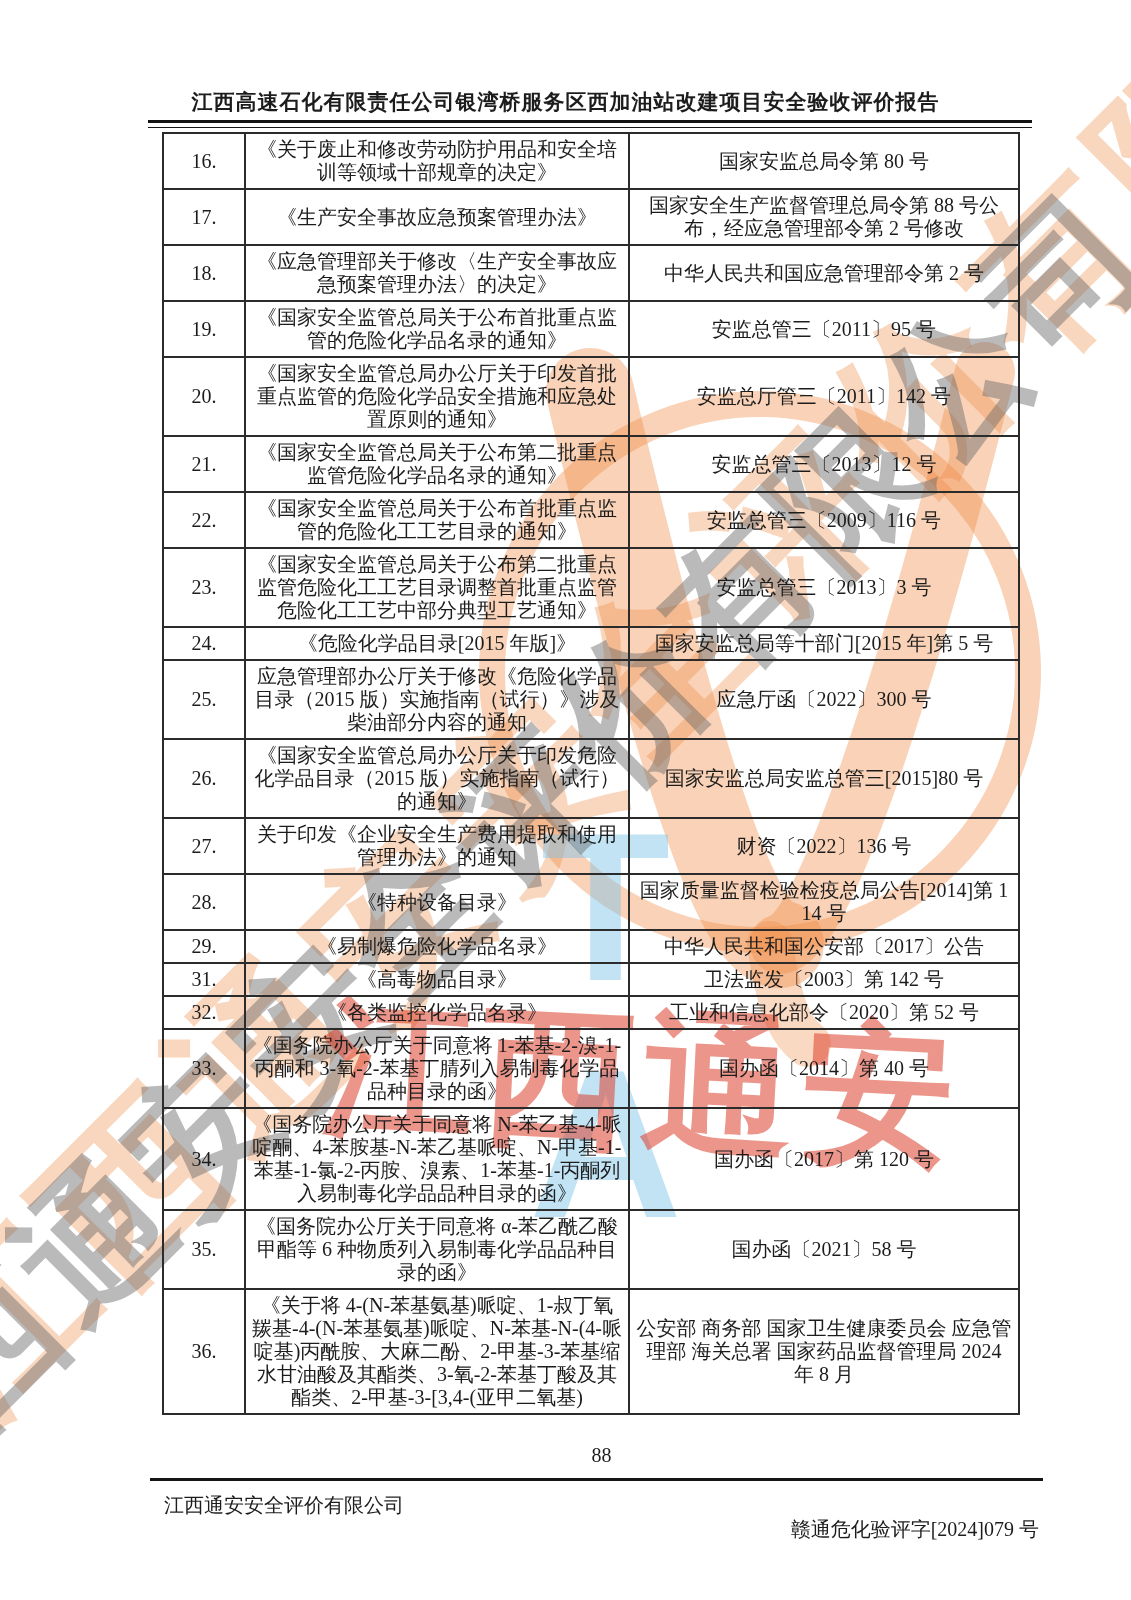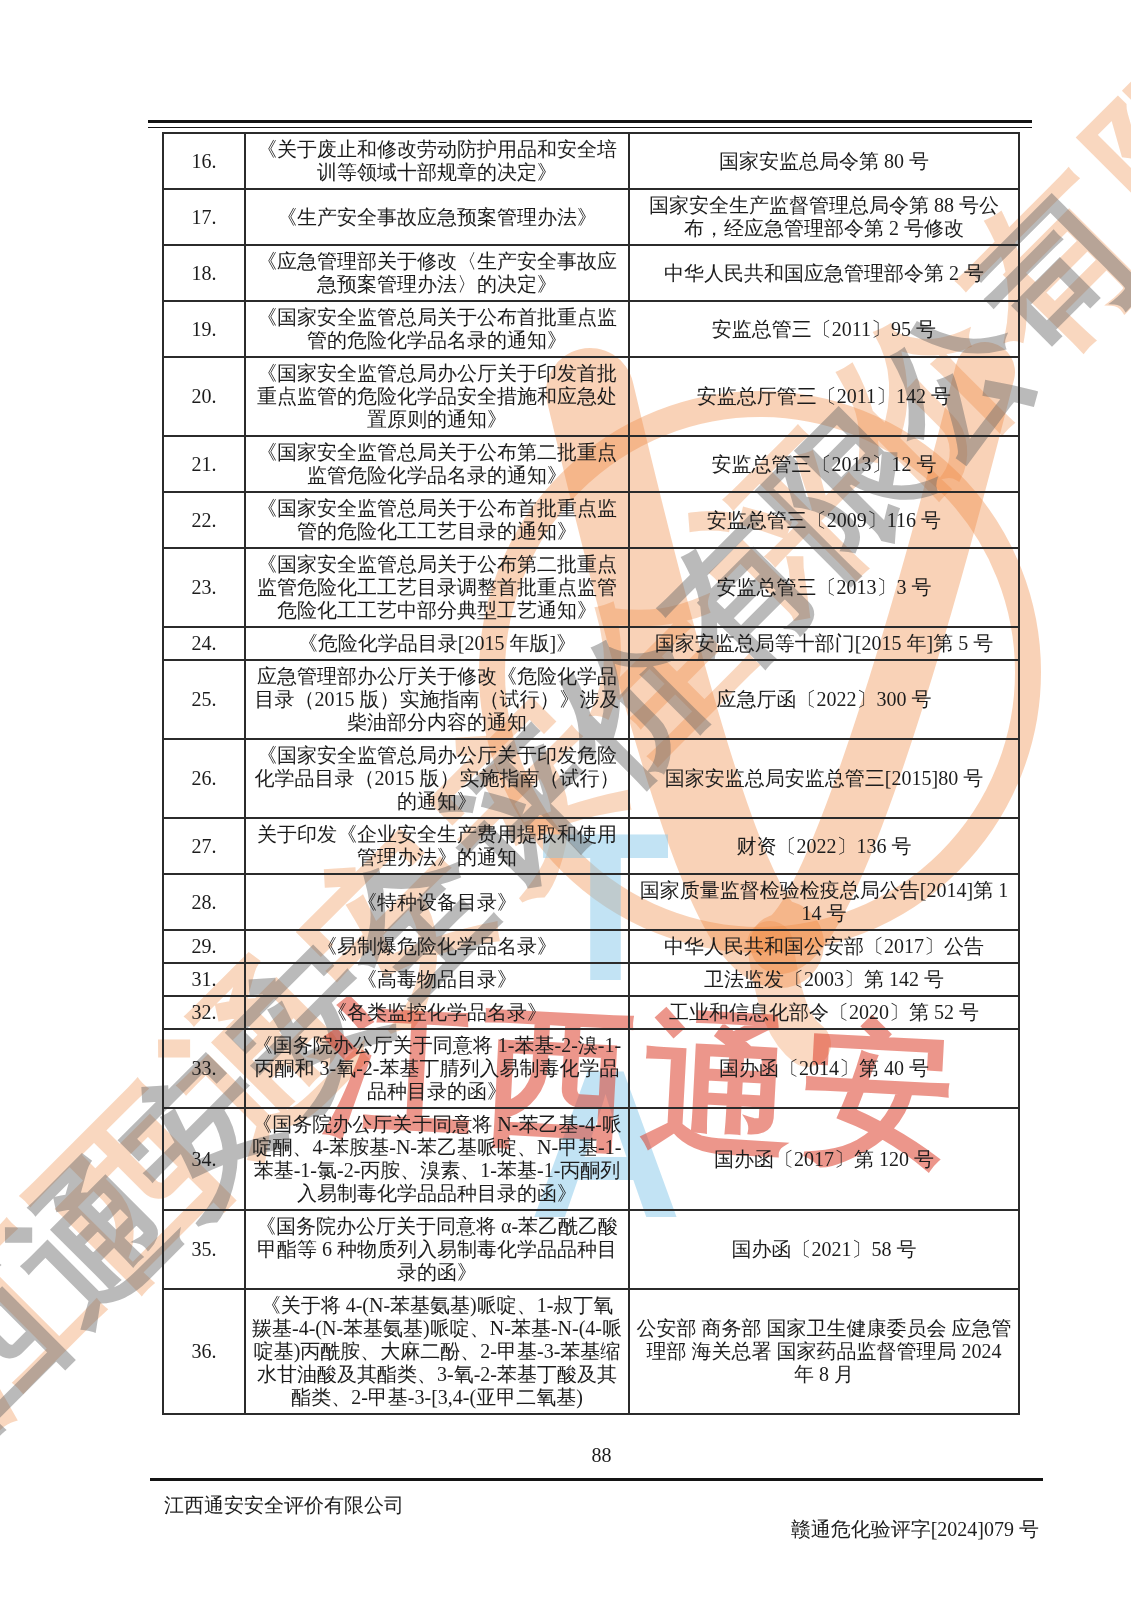--- a/index.html
+++ b/index.html
@@ -96,20 +96,21 @@
   <svg class="wm wm-emblem" viewBox="0 0 640 700" xmlns="http://www.w3.org/2000/svg" style="overflow:visible">
     <circle cx="320" cy="300" r="268" fill="none" stroke="rgba(238,138,66,0.38)" stroke-width="26"></circle>
     <path d="M 150,20 C 245,420 300,570 340,572" fill="none" stroke="rgba(238,138,66,0.38)" stroke-width="88" stroke-linecap="round"></path>
     <path d="M 340,572 C 382,566 462,330 545,0" fill="none" stroke="rgba(238,138,66,0.38)" stroke-width="60" stroke-linecap="round"></path>
     <path d="M 330,572 C 340,640 352,660 368,672" fill="none" stroke="rgba(238,138,66,0.32)" stroke-width="46" stroke-linecap="round"></path>
   </svg>
   <div class="wm wm-blue">TA</div>
   <div class="wm wm-diag-gray">江西通安安全评价有限公司</div>
   <div class="wm wm-red">江西通安</div>
 
+  <div class="report-header">江西高速石化有限责任公司银湾桥服务区西加油站改建项目安全验收评价报告</div>
   <div class="header-rule"></div>
 
   <table class="law-table">
     <tbody>
 
         <tr>
           <td class="col-no">16.</td>
           <td class="col-title">《关于废止和修改劳动防护用品和安全培训等领域十部规章的决定》</td>
           <td class="col-doc">国家安监总局令第 80 号</td>
         </tr>

